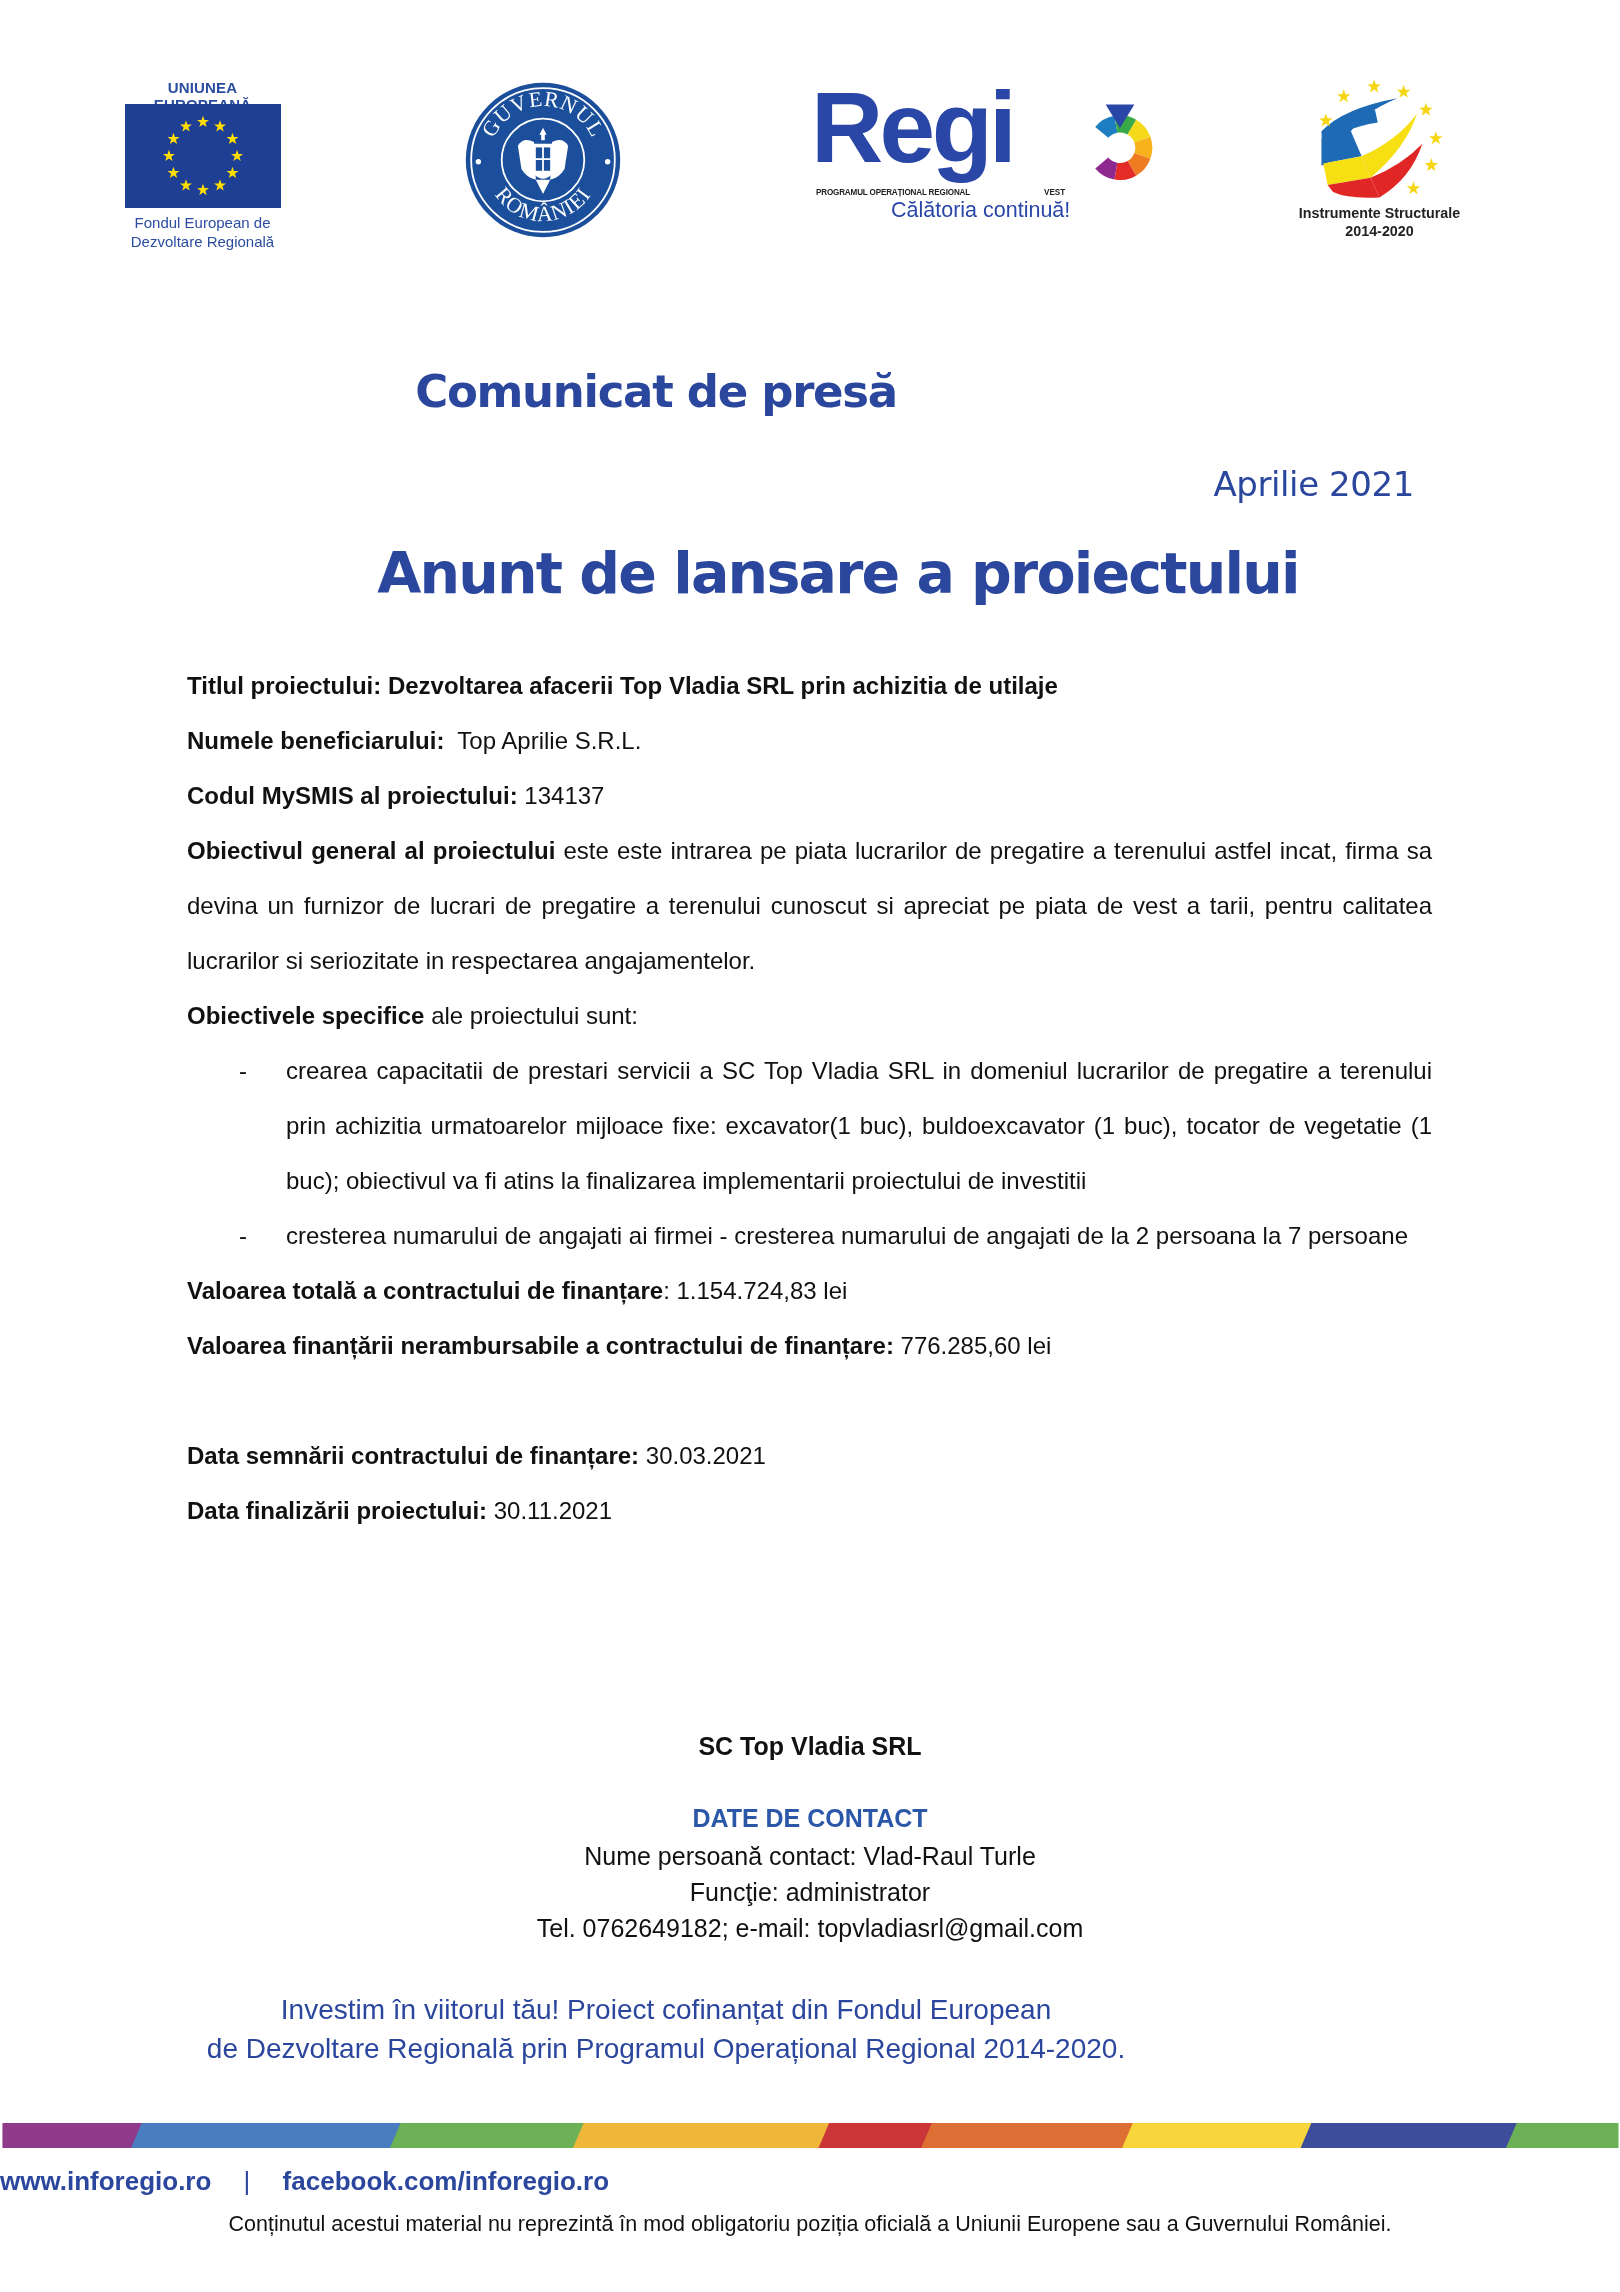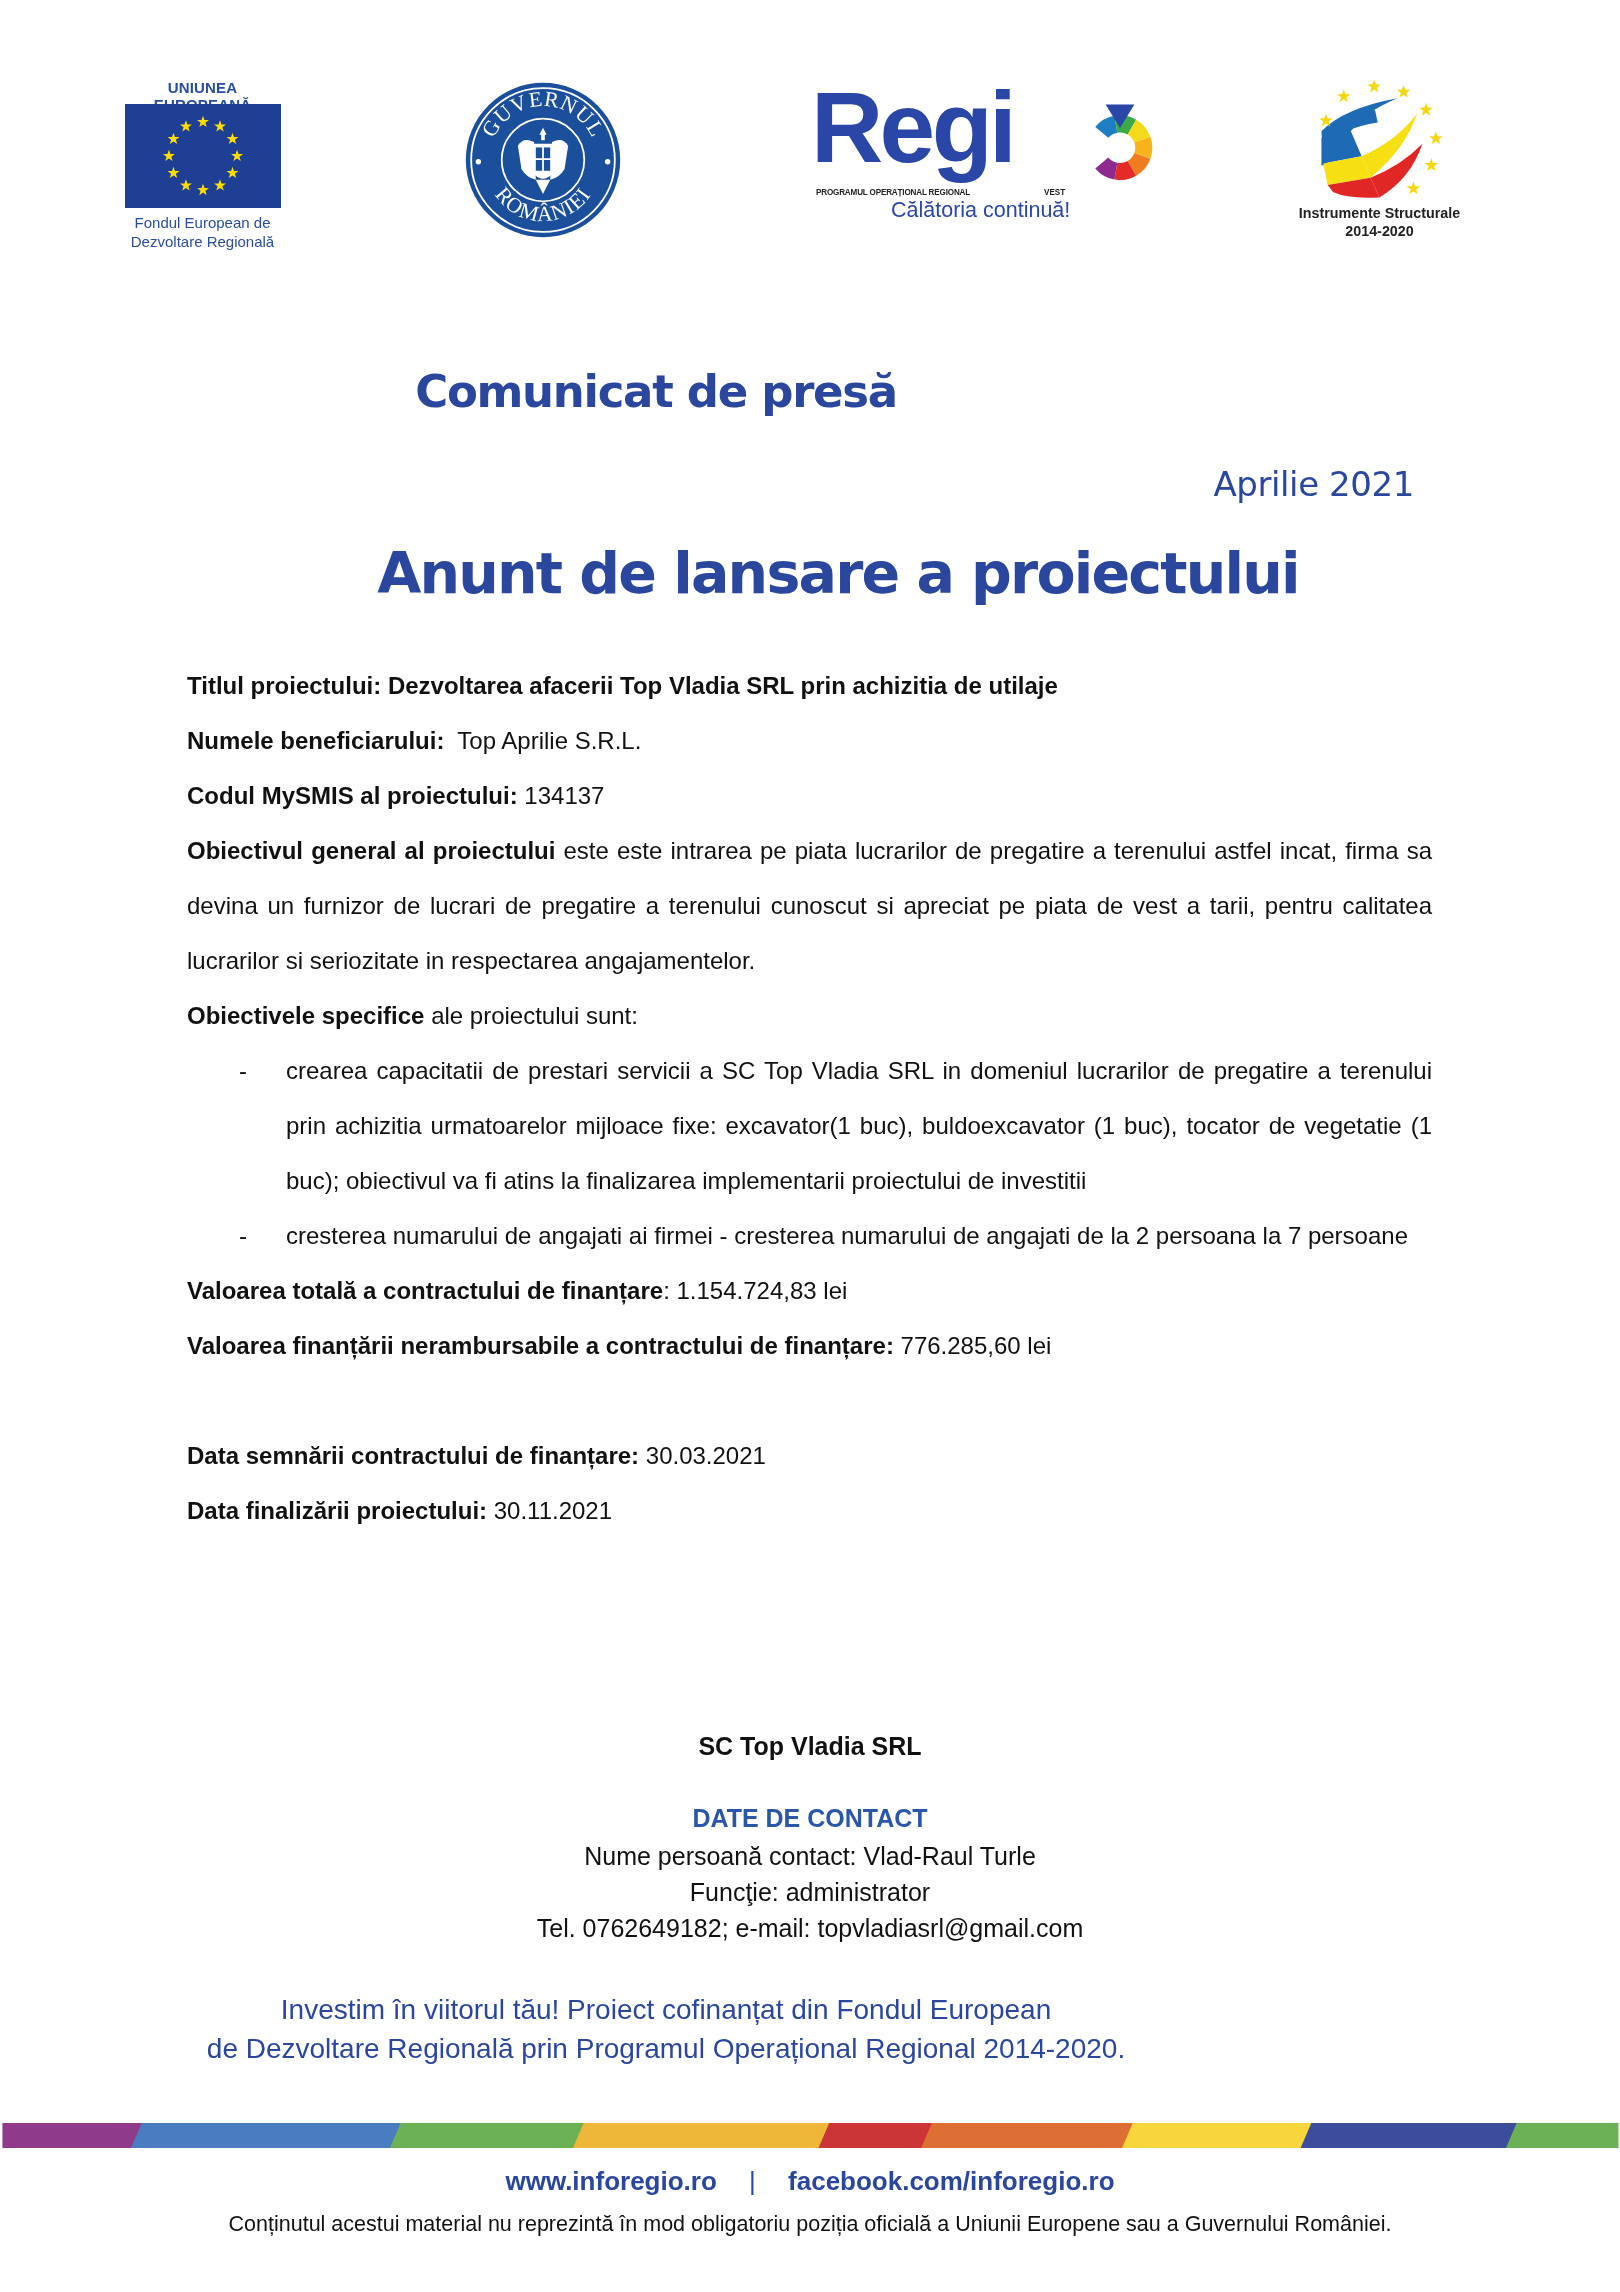--- a/index.html
+++ b/index.html
@@ -106,21 +106,21 @@
 
   .investim {
     left: 0; width: 1332px; top: 1990px; text-align: center;
     font-size: 28px; line-height: 39px; color: #2b469d;
   }
 
   
   .color-bar { left: 0; top: 2123px; width: 1620px; height: 25px; }
 
   .links {
-    left: 0; width: 1620px; top: 2166px; text-align: center;
+    left: 0; width: 1620px; top: 2166px; text-align: left;
     font-size: 26px; font-weight: bold; color: #2b469d;
   }
   .links .sep { display: inline-block; margin: 0 25px; font-weight: normal; }
   .disclaimer {
     left: 0; width: 1620px; top: 2212px; text-align: center;
     font-size: 21.5px; color: #111;
   }
 </style>
 </head>
 <body>

